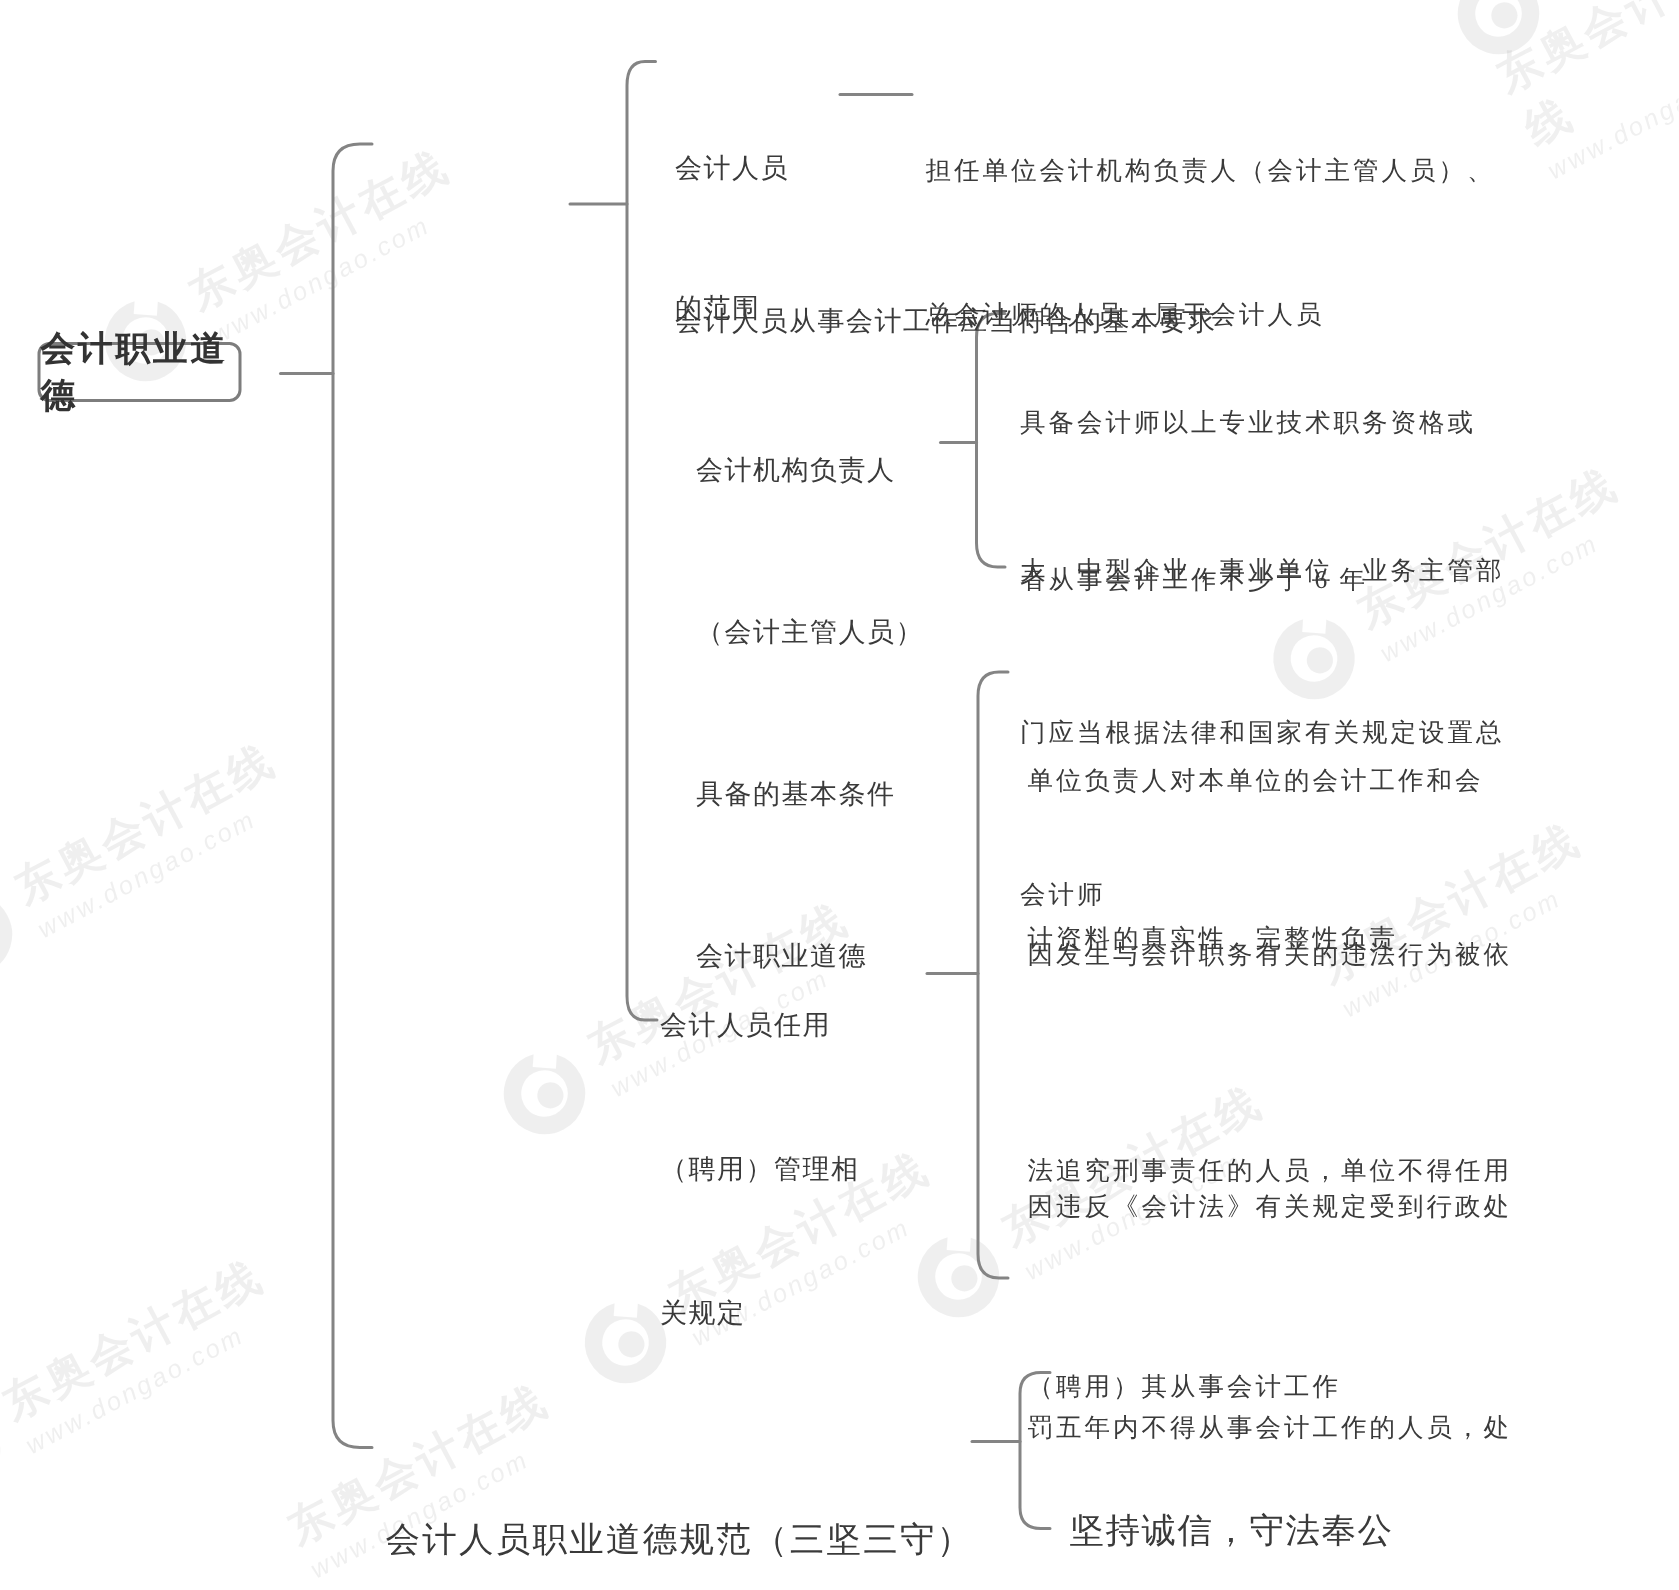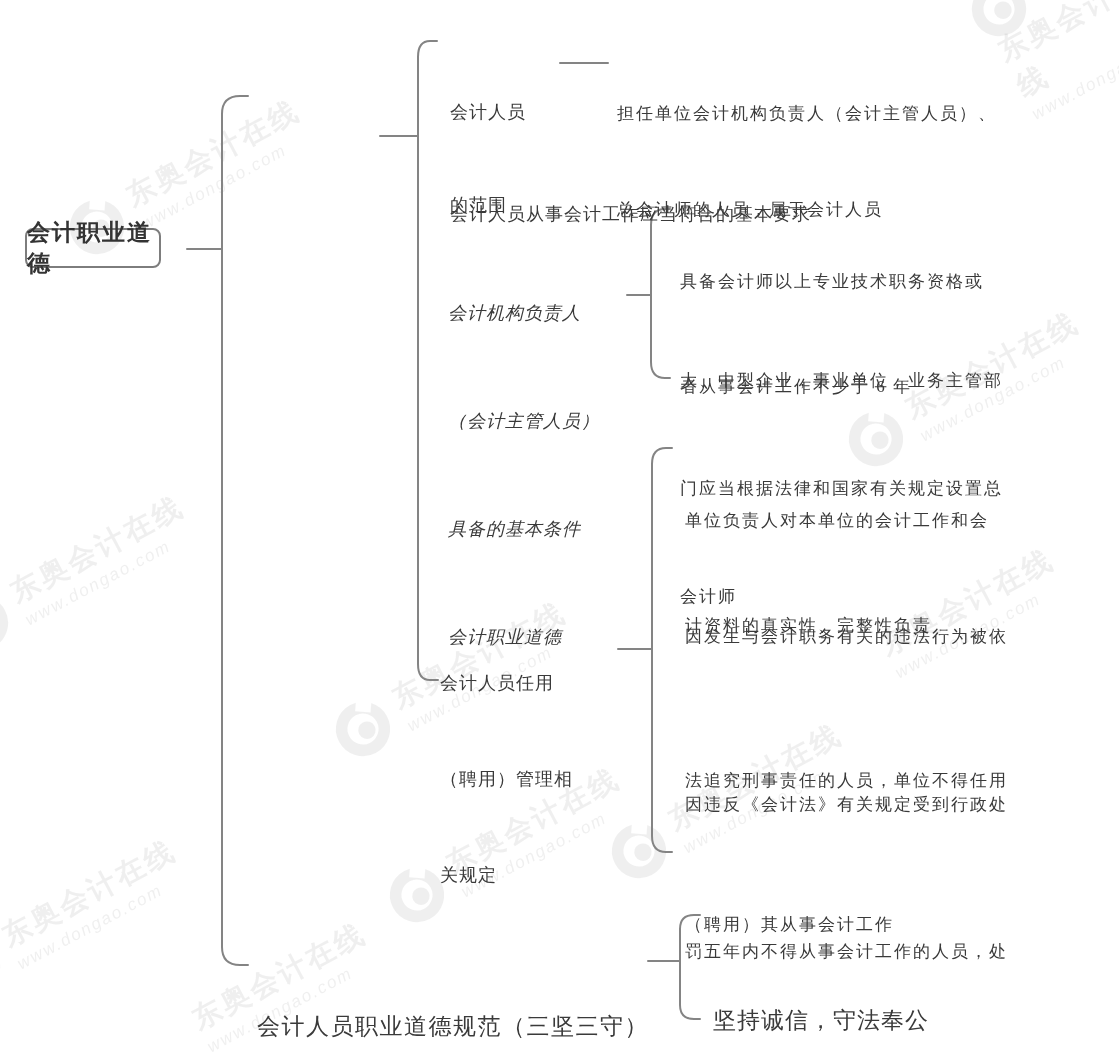--- a/index.html
+++ b/index.html
@@ -176,21 +176,21 @@
   </div>
   <div class="txt body" style="left:617px;top:34px;line-height:32px;">
     <div>担任单位会计机构负责人（会计主管人员）、</div>
     <div>总会计师的人员，属于会计人员</div>
   </div>
 
   <div class="txt label" style="left:450px;top:134px;">
     <div>会计人员从事会计工作应当符合的基本要求</div>
   </div>
 
-  <div class="txt label" style="left:448px;top:223px;line-height:36px;font-style:italic;">
+  <div class="txt label" style="left:464px;top:223px;line-height:36px;">
     <div>会计机构负责人</div>
     <div>（会计主管人员）</div>
     <div>具备的基本条件</div>
     <div>会计职业道德</div>
   </div>
   <div class="txt body" style="left:680px;top:194px;line-height:35px;">
     <div>具备会计师以上专业技术职务资格或</div>
     <div>者从事会计工作不少于 6 年</div>
   </div>
   <div class="txt body" style="left:680px;top:291px;line-height:36px;">

